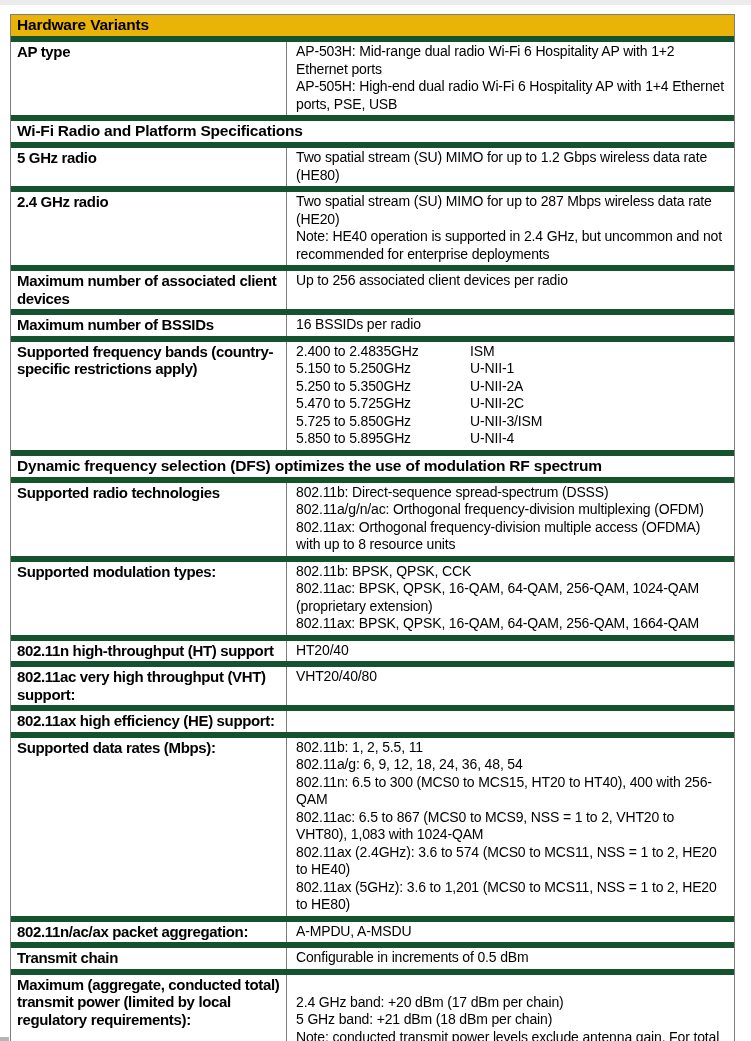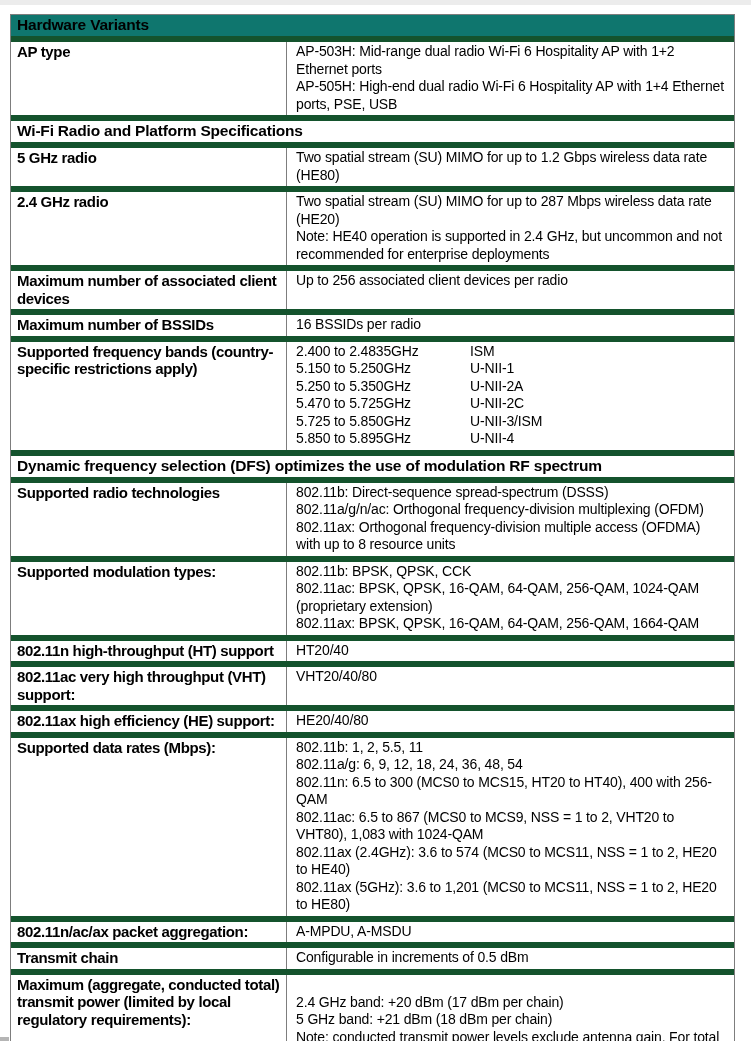--- a/index.html
+++ b/index.html
@@ -35,21 +35,21 @@
     border: 1px solid #7d7d7d;
     background: #ffffff;
     display: flex;
     flex-direction: column;
   }
   .row {
     display: flex;
     border-top: 6px solid #14532d;
   }
   .row:first-child { border-top: none; }
-  .row.shaded { background: #0f766e; }
+  .row.shaded { background: #eab308; }
   .section-cell {
     flex: 1;
     font-weight: bold;
     font-size: 15.5px;
     letter-spacing: -0.2px;
     line-height: 18px;
     padding: 1px 4px 2px 6px;
   }
   .label-cell {
     width: 276px;
@@ -161,23 +161,20 @@
       </div>
     </div>
     <div class="row">
       <div class="label-cell">802.11ac very high throughput (VHT) support:</div>
       <div class="value-cell">
         <div class="line">VHT20/40/80</div>
       </div>
     </div>
     <div class="row">
       <div class="label-cell">802.11ax high efficiency (HE) support:</div>
-      <div class="value-cell">
-        <div class="line">HE20/40/80</div>
-      </div>
     </div>
     <div class="row">
       <div class="label-cell">Supported data rates (Mbps):</div>
       <div class="value-cell">
         <div class="line">802.11b: 1, 2, 5.5, 11</div>
         <div class="line">802.11a/g: 6, 9, 12, 18, 24, 36, 48, 54</div>
         <div class="line">802.11n: 6.5 to 300 (MCS0 to MCS15, HT20 to HT40), 400 with 256-QAM</div>
         <div class="line">802.11ac: 6.5 to 867 (MCS0 to MCS9, NSS = 1 to 2, VHT20 to VHT80), 1,083 with 1024-QAM</div>
         <div class="line">802.11ax (2.4GHz): 3.6 to 574 (MCS0 to MCS11, NSS = 1 to 2, HE20 to HE40)</div>
         <div class="line">802.11ax (5GHz): 3.6 to 1,201 (MCS0 to MCS11, NSS = 1 to 2, HE20 to HE80)</div>

